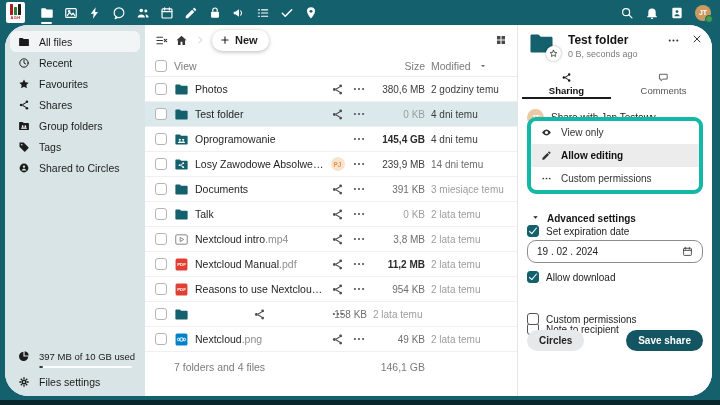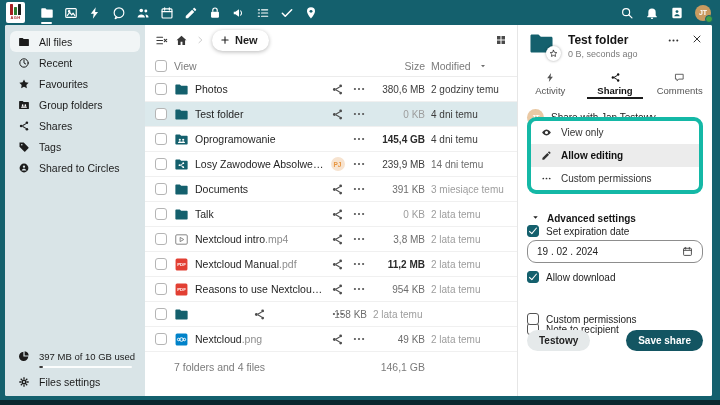--- a/index.html
+++ b/index.html
@@ -21,21 +21,21 @@
   .apps{display:flex;gap:9px;margin-left:14px;align-items:center;height:100%}
   .appbtn{width:15px;height:15px;color:#fff;position:relative;display:flex;align-items:center;justify-content:center}
   .appbtn .ic{width:14px;height:14px}
   .appbtn.active::after{content:"";position:absolute;left:2px;right:2px;bottom:-4px;height:2px;border-radius:1px;background:#fff}
   .topactions{margin-left:auto;display:flex;gap:11px;align-items:center;margin-right:9px}
   .topactions .appbtn{width:14px;height:14px}
   .avatar{width:16px;height:16px;border-radius:50%;background:#c99b60;color:#fff;font-size:7px;font-weight:bold;display:flex;align-items:center;justify-content:center;position:relative}
   .avatar::after{content:"";position:absolute;right:-2px;bottom:-2px;width:6px;height:6px;border-radius:50%;background:#43a047;border:1.5px solid #14606d}
 
   
-  .card{position:absolute;left:5px;top:25px;width:707px;height:371px;background:#fff;border-radius:2px;display:flex;overflow:hidden}
+  .card{position:absolute;left:5px;top:25px;width:707px;height:371px;background:#fff;border-radius:23px;display:flex;overflow:hidden}
   .bottom-edge{position:absolute;left:0;right:0;bottom:0;height:5px;background:#0a262d}
 
   
   .sidebar{width:140px;flex:none;background:#d9e4e7;padding:6px 5px 4px 5px;display:flex;flex-direction:column}
   .sbitem{display:flex;align-items:center;gap:9px;height:21px;padding:0 8px;border-radius:6px;font-size:10.5px;color:#1b1b1b;white-space:nowrap}
   .sbitem.active{background:rgba(255,255,255,.62)}
   .sbitem .ic{width:12px;height:12px;color:#1c1c1c}
   .sbbottom{margin-top:auto}
   .quotawrap{display:flex;flex-direction:column;justify-content:center}
   .quotawrap .sbitem{height:17px}
@@ -279,40 +279,40 @@
           <span class="ic ">
             <svg viewBox="0 0 24 24">
               <path d="M12 2.8l2.9 5.8 6.4 1-4.6 4.5 1 6.4-5.7-3-5.7 3 1-6.4L2.7 9.6l6.4-1z"></path>
             </svg>
           </span>
           <span>Favourites</span>
         </div>
         <div class="sbitem">
           <span class="ic ">
             <svg viewBox="0 0 24 24">
+              <circle cx="17.8" cy="5.4" r="2.6"></circle>
+              <circle cx="6.2" cy="12" r="2.6"></circle>
+              <circle cx="17.8" cy="18.6" r="2.6"></circle>
+              <path d="M8.2 10.7l7.4-4.2.9 1.6-7.4 4.2zM8.2 13.3l7.4 4.2.9-1.6-7.4-4.2z"></path>
+            </svg>
+          </span>
+          <span>Shares</span>
+        </div>
+        <div class="sbitem">
+          <span class="ic ">
+            <svg viewBox="0 0 24 24">
               <path d="M2.2 5.2c0-.7.5-1.2 1.2-1.2h5.9l2.1 2.1h9.2c.7 0 1.2.5 1.2 1.2v11.5c0 .7-.5 1.2-1.2 1.2H3.4c-.7 0-1.2-.5-1.2-1.2z"></path>
               <g fill="#fff">
                 <circle cx="9.3" cy="12.3" r="1.7"></circle>
                 <circle cx="14.7" cy="12.3" r="1.7"></circle>
                 <path d="M6.2 17.4c.3-1.8 1.7-2.7 3.1-2.7.9 0 1.9.3 2.7 1 .8-.7 1.8-1 2.7-1 1.4 0 2.8.9 3.1 2.7z"></path>
               </g>
             </svg>
           </span>
           <span>Group folders</span>
-        </div>
-        <div class="sbitem">
-          <span class="ic ">
-            <svg viewBox="0 0 24 24">
-              <circle cx="17.8" cy="5.4" r="2.6"></circle>
-              <circle cx="6.2" cy="12" r="2.6"></circle>
-              <circle cx="17.8" cy="18.6" r="2.6"></circle>
-              <path d="M8.2 10.7l7.4-4.2.9 1.6-7.4 4.2zM8.2 13.3l7.4 4.2.9-1.6-7.4-4.2z"></path>
-            </svg>
-          </span>
-          <span>Shares</span>
         </div>
         <div class="sbitem">
           <span class="ic ">
             <svg viewBox="0 0 24 24">
               <path d="M3 3h8.4l9.4 9.4c.6.6.6 1.5 0 2.1l-6.3 6.3c-.6.6-1.5.6-2.1 0L3 11.4z"></path>
               <circle cx="7.6" cy="7.6" r="1.6" fill="#d9e4e7"></circle>
             </svg>
           </span>
           <span>Tags</span>
         </div>
@@ -730,28 +730,20 @@
           <circle cx="19" cy="12" r="1.9"></circle>
         </svg>
       </span>
     <span class="ic pclose">
         <svg viewBox="0 0 24 24" class="st">
           <path d="M6 6l12 12M18 6L6 18"></path>
         </svg>
       </span>
 
     <div class="ptabs" id="ptabs">
-        <div class="tab">
-          <span class="ic ">
-            <svg viewBox="0 0 24 24">
-              <path d="M13.2 2 4.8 13.4h4.9L8.4 22l8.8-11.6h-5z"></path>
-            </svg>
-          </span>
-          <span class="tlabel">Activity</span>
-        </div>
         <div class="tab active">
           <span class="ic ">
             <svg viewBox="0 0 24 24">
               <circle cx="17.8" cy="5.4" r="2.6"></circle>
               <circle cx="6.2" cy="12" r="2.6"></circle>
               <circle cx="17.8" cy="18.6" r="2.6"></circle>
               <path d="M8.2 10.7l7.4-4.2.9 1.6-7.4 4.2zM8.2 13.3l7.4 4.2.9-1.6-7.4-4.2z"></path>
             </svg>
           </span>
           <span class="tlabel">Sharing</span>
@@ -835,19 +827,19 @@
           <span class="ckb"></span>
           <span class="cblabel">Note to recipient</span>
         </div>
         <div class="cbrow" style="top: 288px;">
           <span class="ckb"></span>
           <span class="cblabel">Custom permissions</span>
         </div>
       </div>
 
     <div class="pbuttons">
-      <button class="btn cancel">Testowy</button>
+      <button class="btn cancel">Circles</button>
       <button class="btn save">Save share</button>
     </div>
   </div>
 </div>
 
 <div class="bottom-edge"></div>
 
 </body></html>

